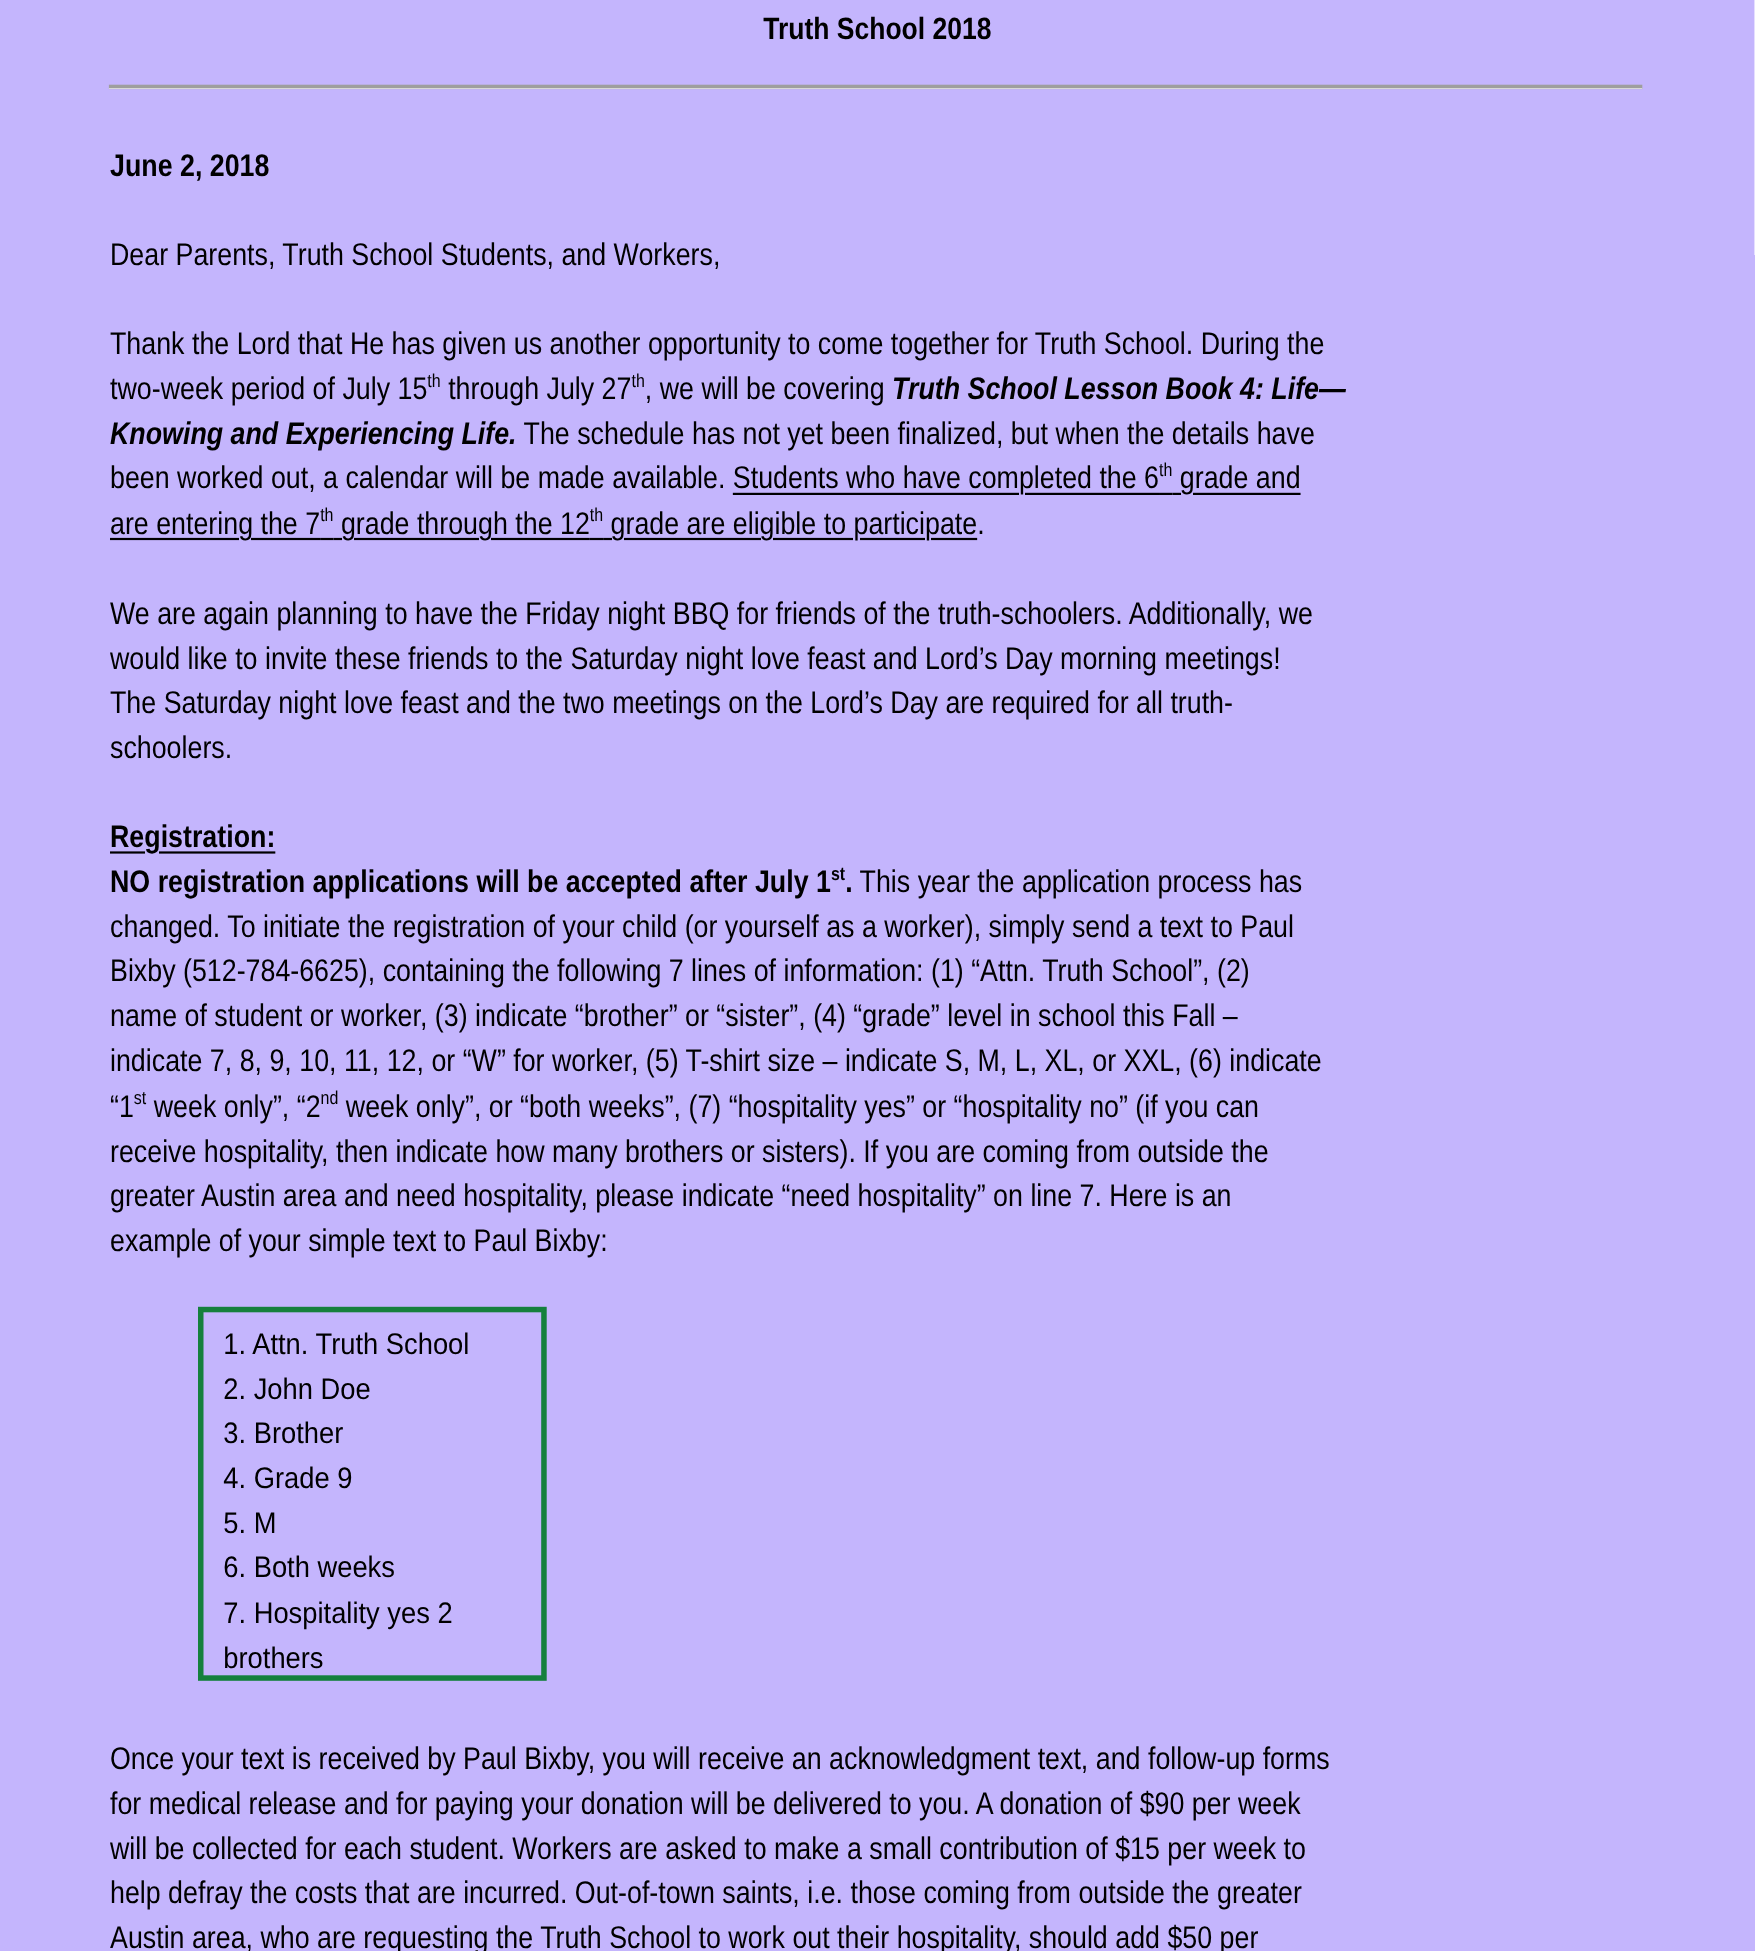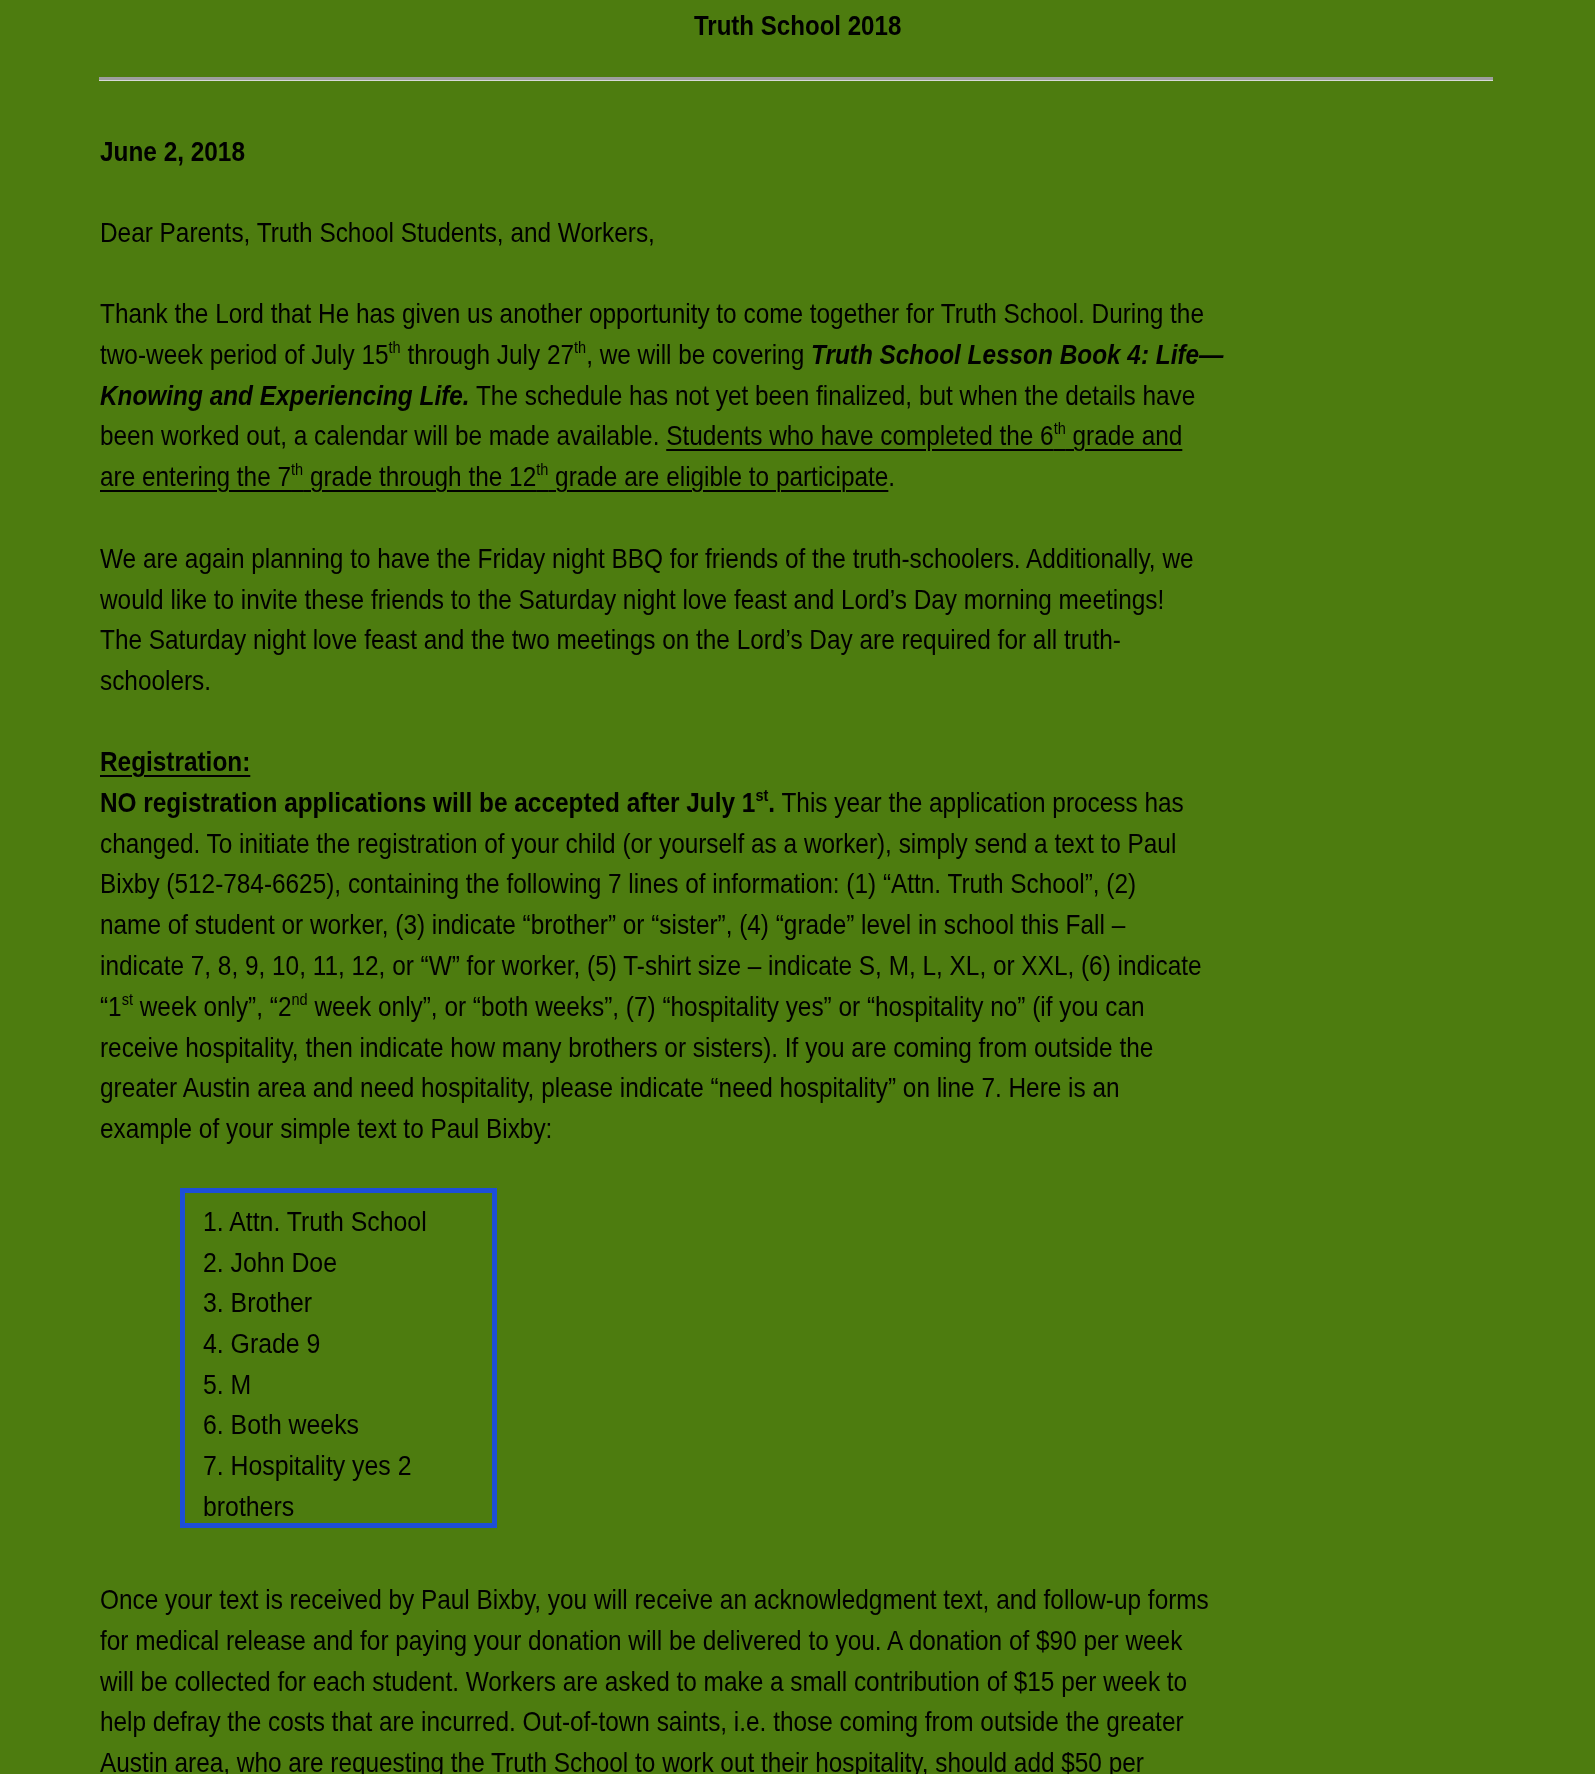--- a/index.html
+++ b/index.html
@@ -1,31 +1,31 @@
 <!DOCTYPE html>
 <html><head>
   <meta charset="utf-8">
   <style>
     html, body { margin: 0; padding: 0; background: #ffffff; }
     body { width: 1595px; height: 1774px; position: relative; overflow: hidden;
            font-family: "Liberation Sans", sans-serif; color: #000; }
-    .page { position: absolute; left: 0; top: 0; width: 1595px; height: 1774px; background:#4d7c0f; }
+    .page { position: absolute; left: 0; top: 0; width: 1595px; height: 1774px; background:#c4b5fd; }
     .header-title { position: absolute; top: 10px; left: 0; width: 1595px; text-align: center;
                     font-weight: bold; font-size: 28px; }
     .header-title span { display: inline-block; transform: scaleX(0.86); }
     .header-rule { position: absolute; top: 77px; left: 99px; width: 1394px; height: 3px;
                    background: #9e9e9e; border-bottom: 1px solid #d8d8d8; }
     .line { position: absolute; left: 100px; font-size: 28.5px; line-height: 34px; white-space: nowrap;
             transform-origin: left top; transform: scaleX(0.855); }
     .b { font-weight: bold; }
     .bi { font-weight: bold; font-style: italic; }
     .u { text-decoration: underline; text-decoration-thickness: 2px; text-underline-offset: 4px; }
     sup { font-size: 17px; line-height: 0; vertical-align: 11px; }
     .example-box { position: absolute; left: 180px; top: 1188px; width: 307px; height: 330px;
-                   border: 5px solid #1d4ed8; }
+                   border: 5px solid #15803d; }
     .box-line { position: absolute; left: 18px; font-size: 27px; line-height: 34px; white-space: nowrap;
                 transform-origin: left top; transform: scaleX(0.92); }
   </style>
 </head>
 <body>
 
 <div class="page">
 
   <div class="header-title">
     <span>Truth School 2018</span>

